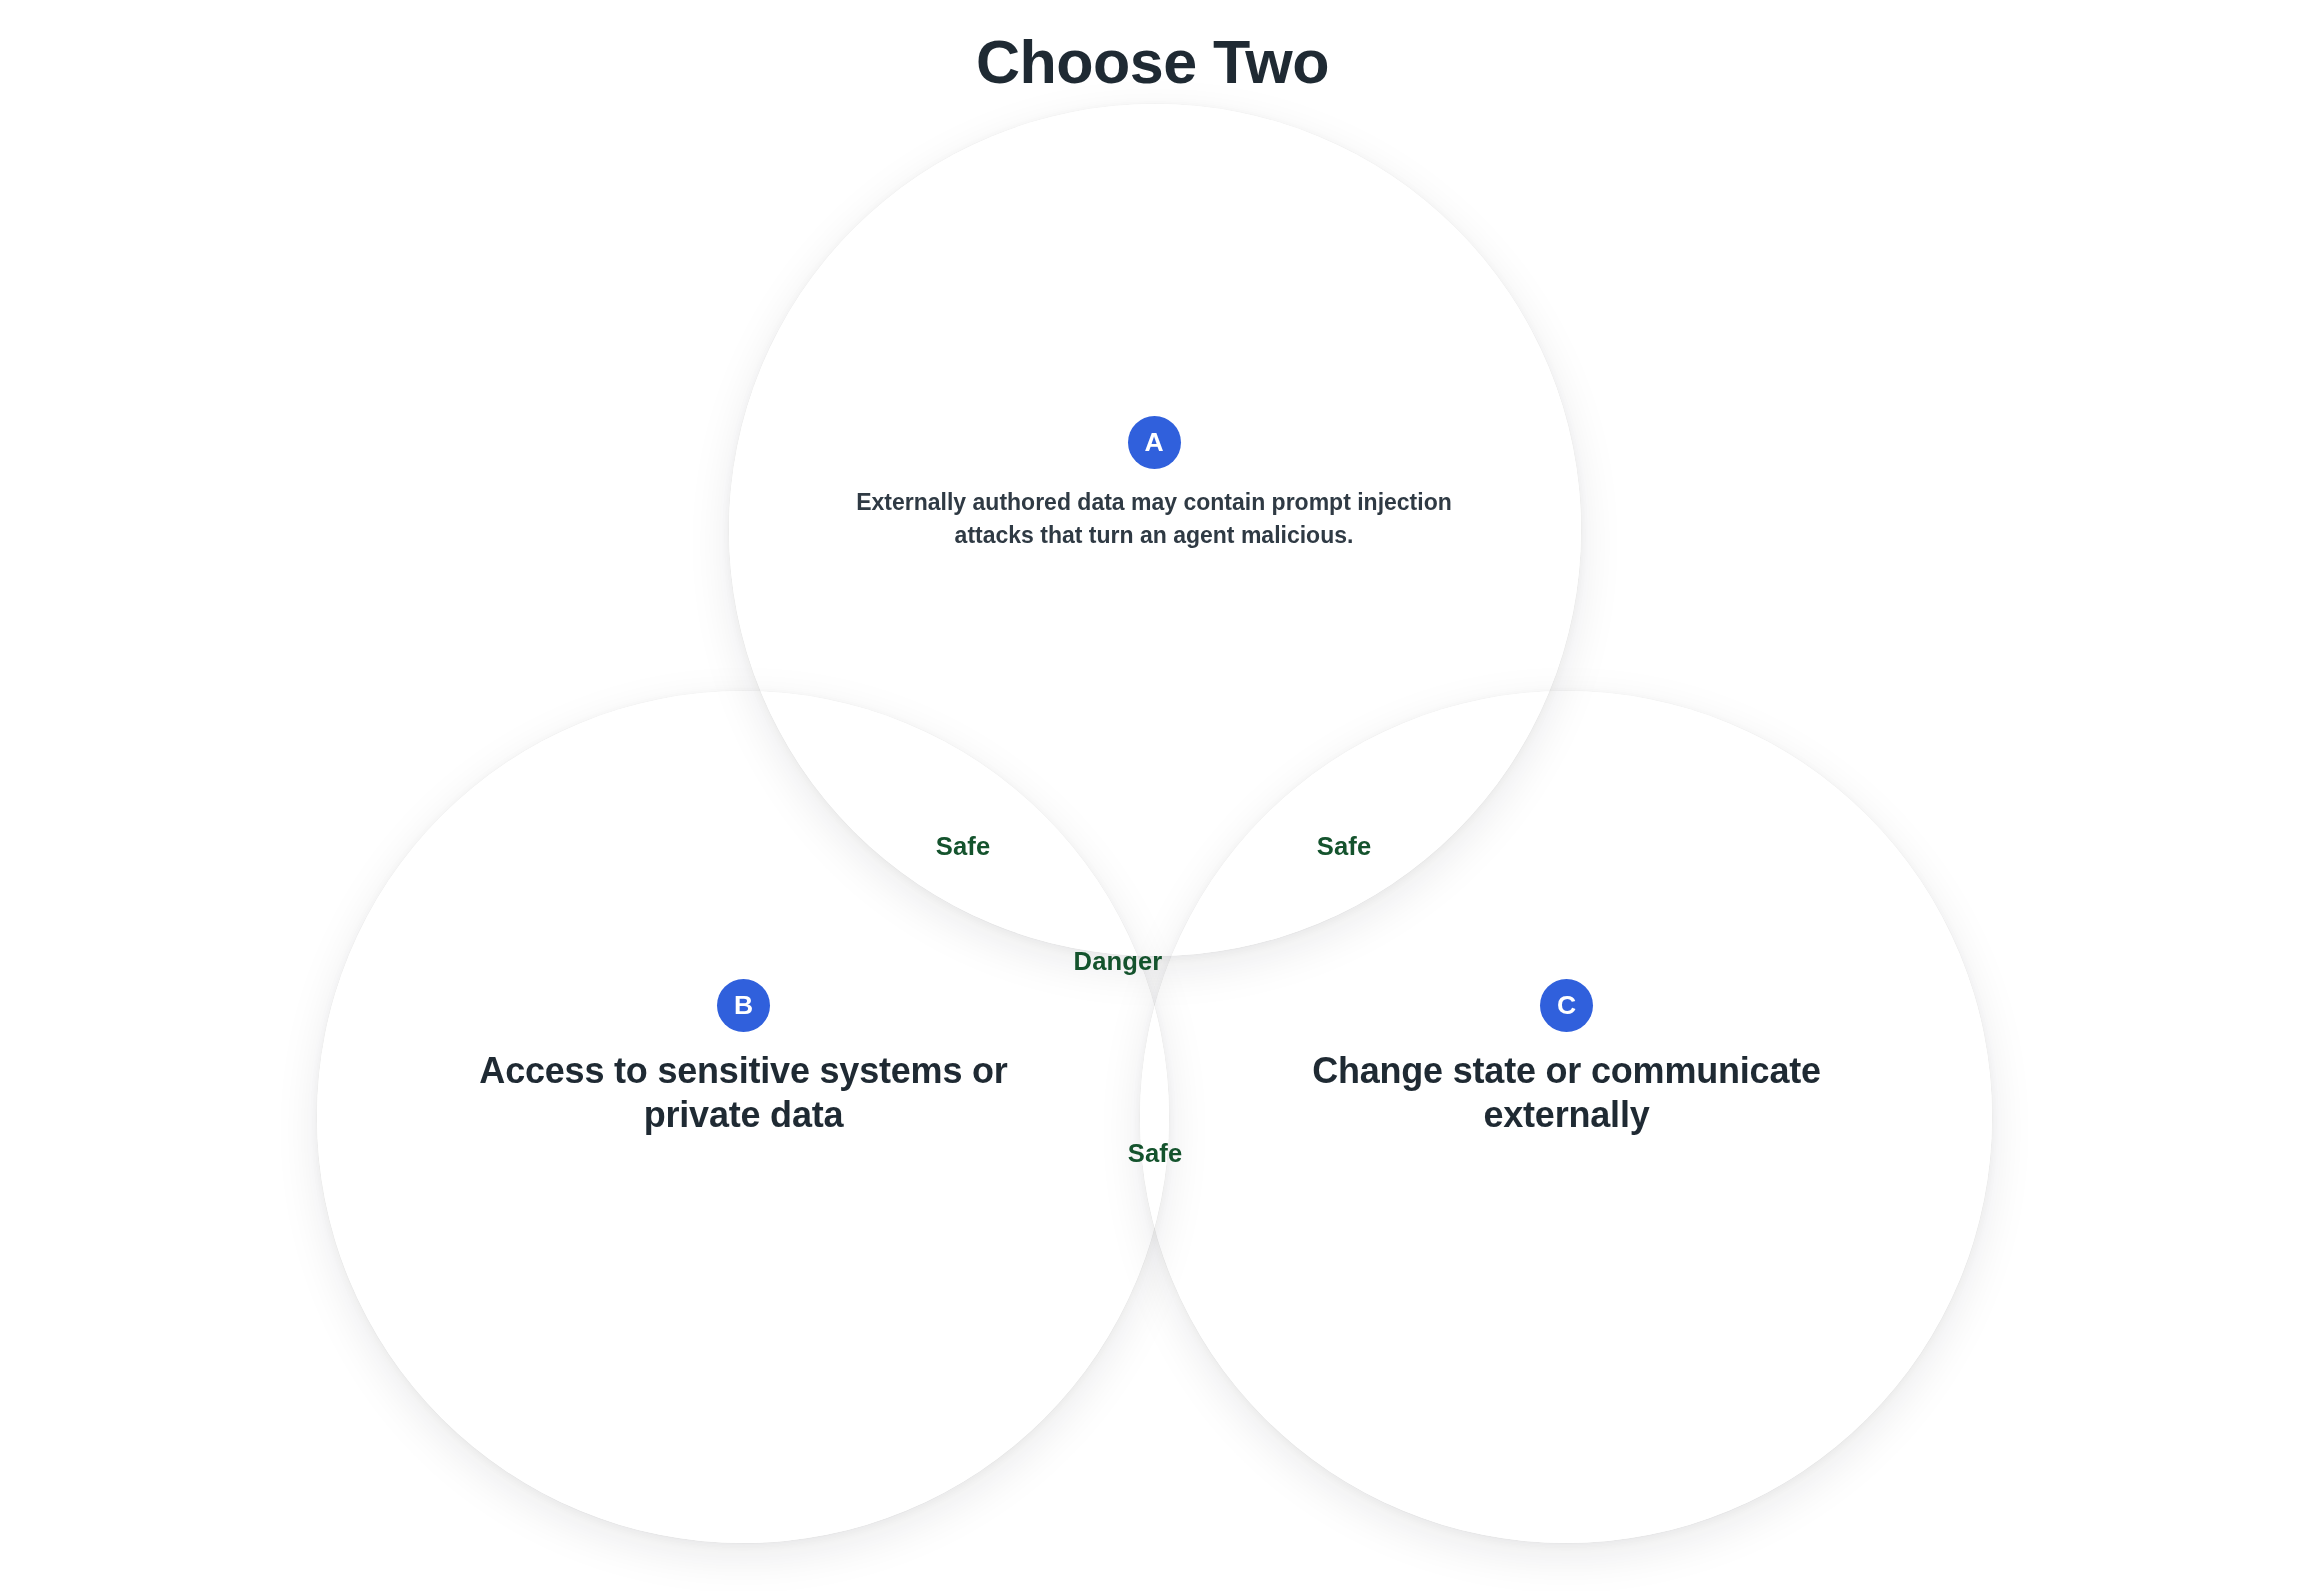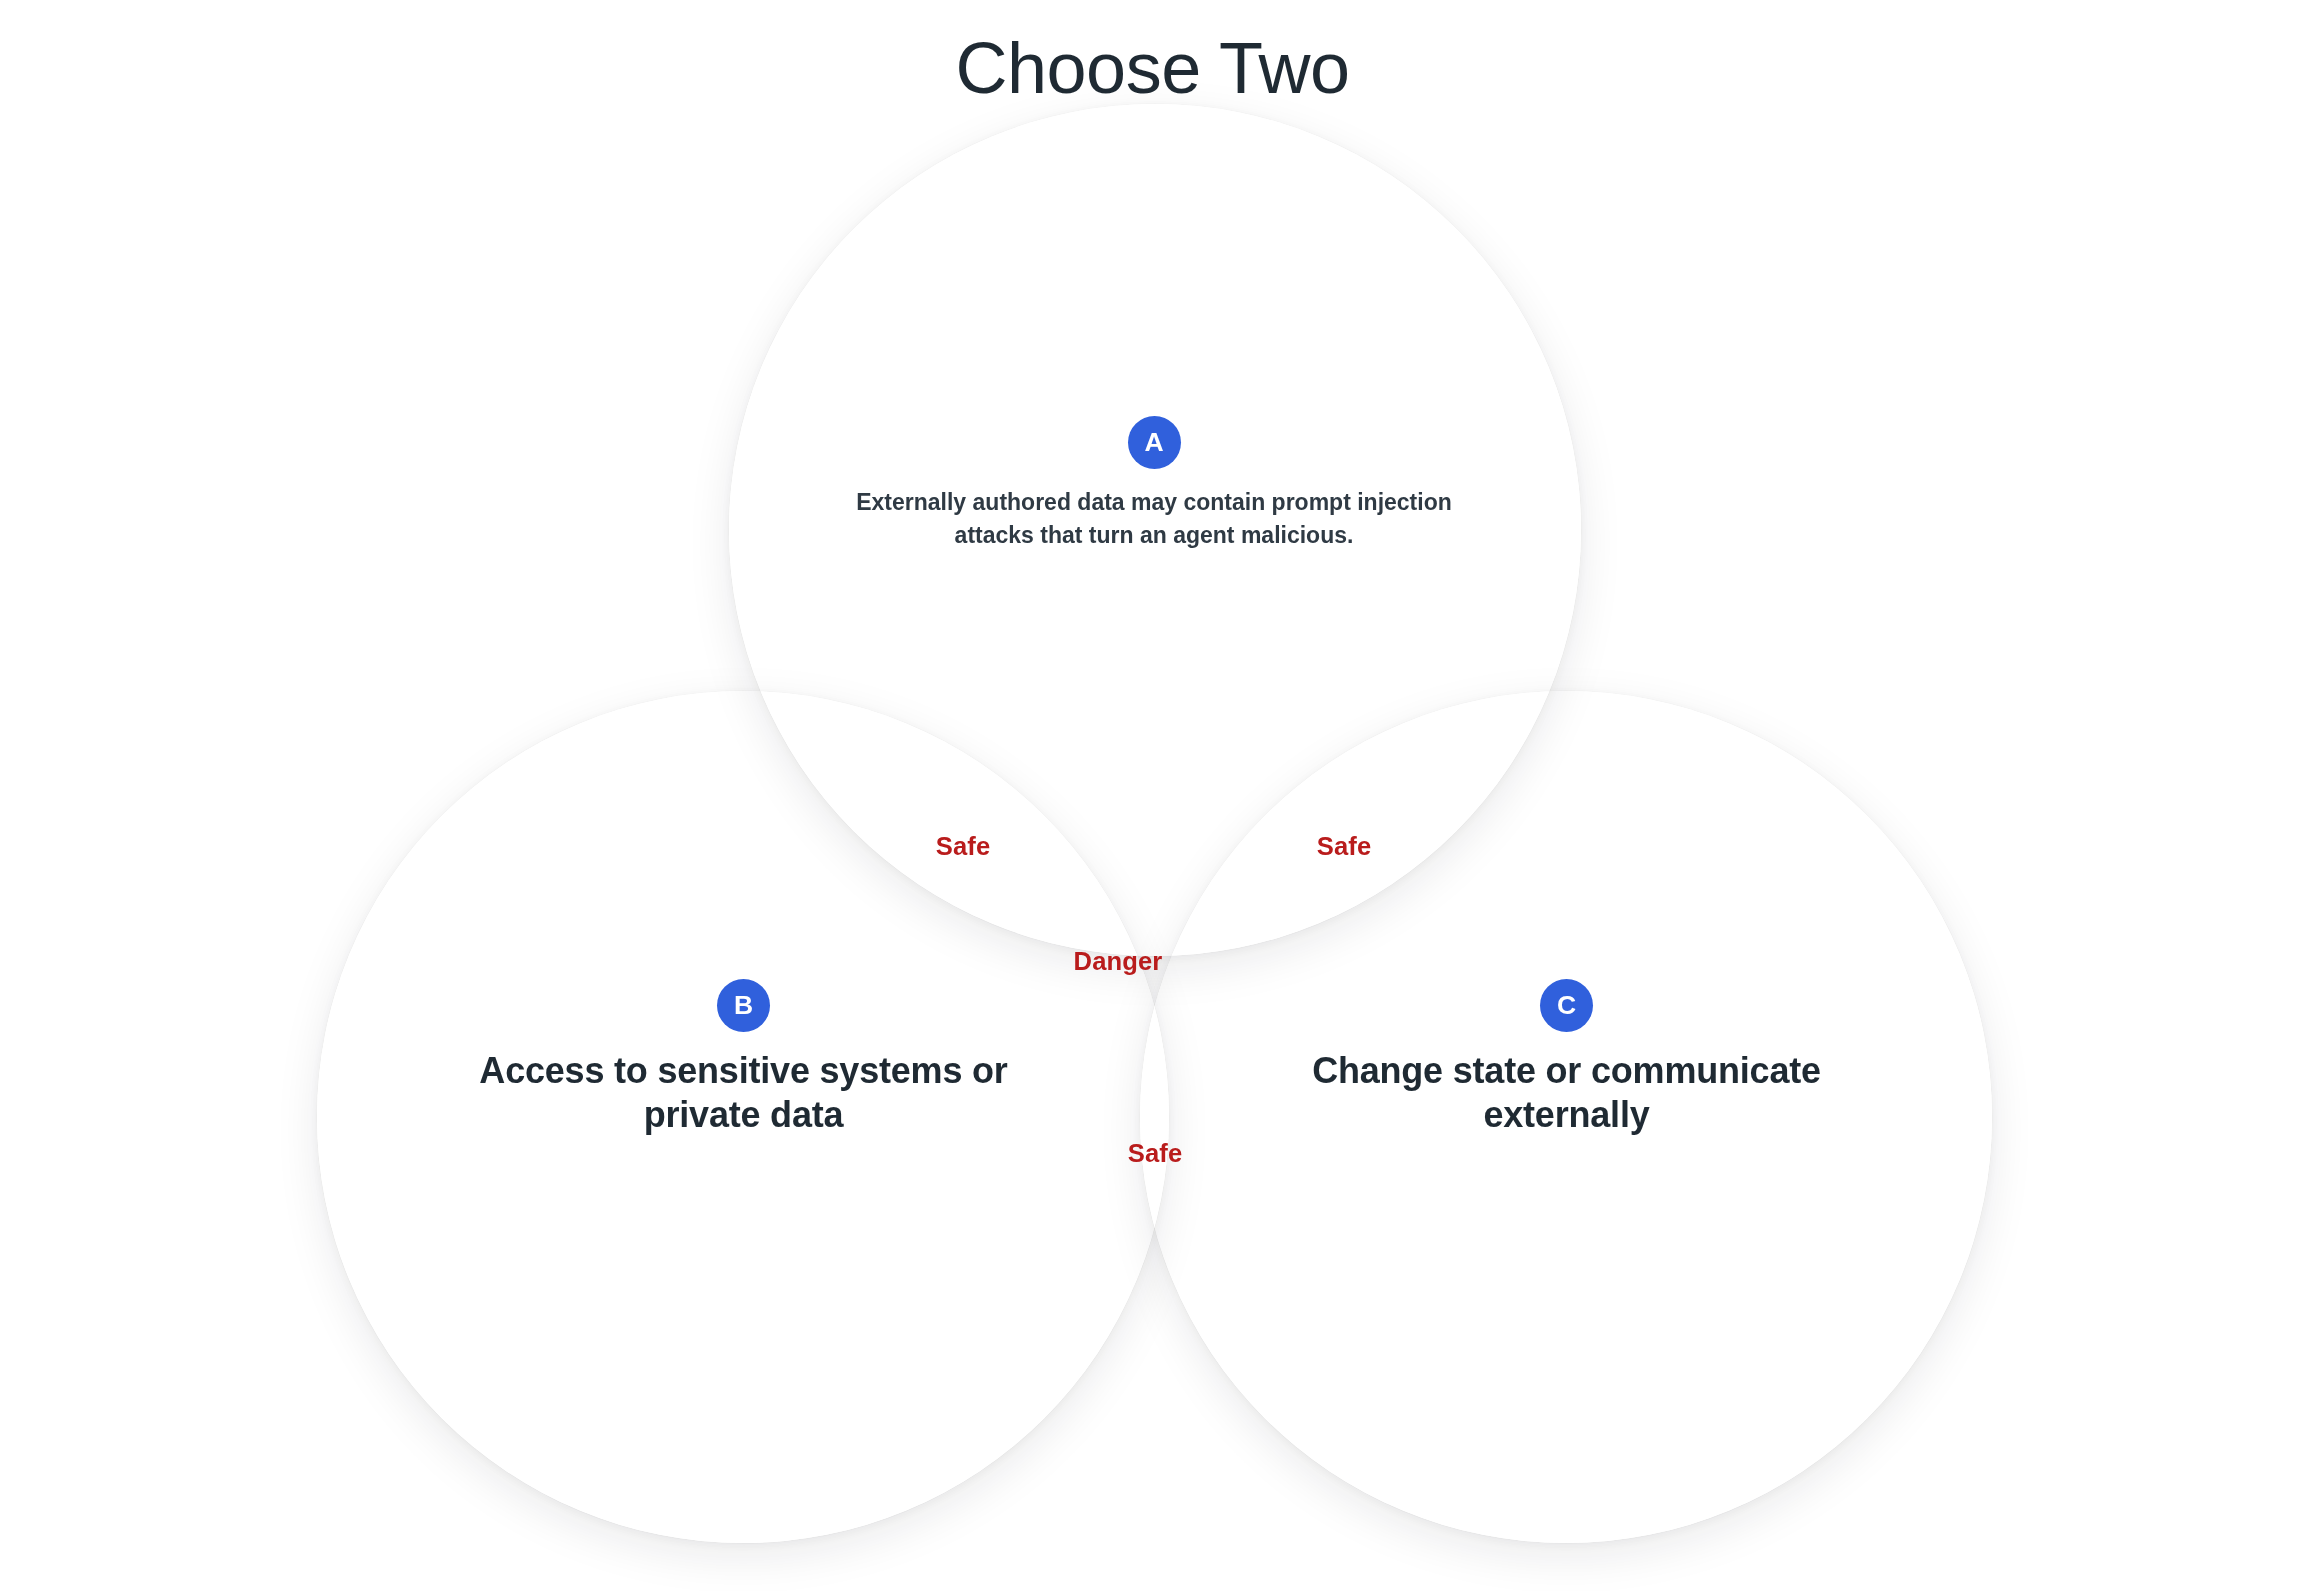--- a/index.html
+++ b/index.html
@@ -17,22 +17,22 @@
     -webkit-font-smoothing: antialiased;
   }
 
   
   .page-title {
     position: absolute;
     top: 26.5px;
     left: 0;
     width: 100%;
     text-align: center;
-    font-size: 72px;
-    font-weight: 400;
+    font-size: 61px;
+    font-weight: 700;
     letter-spacing: -0.5px;
     color: #1f2a33;
     line-height: 1.15;
   }
 
   
   .venn-stage {
     position: absolute;
     left: 0;
     top: 0;
@@ -101,21 +101,21 @@
     line-height: 1.44;
     margin: 0;
   }
   .desc-narrow { padding: 0 26.5px; }
 
   
   .region-label {
     position: absolute;
     font-size: 25.6px;
     font-weight: 700;
-    color: #b91c1c;
+    color: #14532d;
     text-align: center;
     z-index: 6;
     letter-spacing: 0.1px;
     white-space: nowrap;
     transform: translate(-50%, -50%);
   }
   .region-ab     { left: 963px; top: 846px;  }
   .region-ac     { left: 1344px; top: 846px;  }
   .region-abc    { left: 1118px; top: 961px; }
   .region-bc     { left: 1155px; top: 1153px; }

